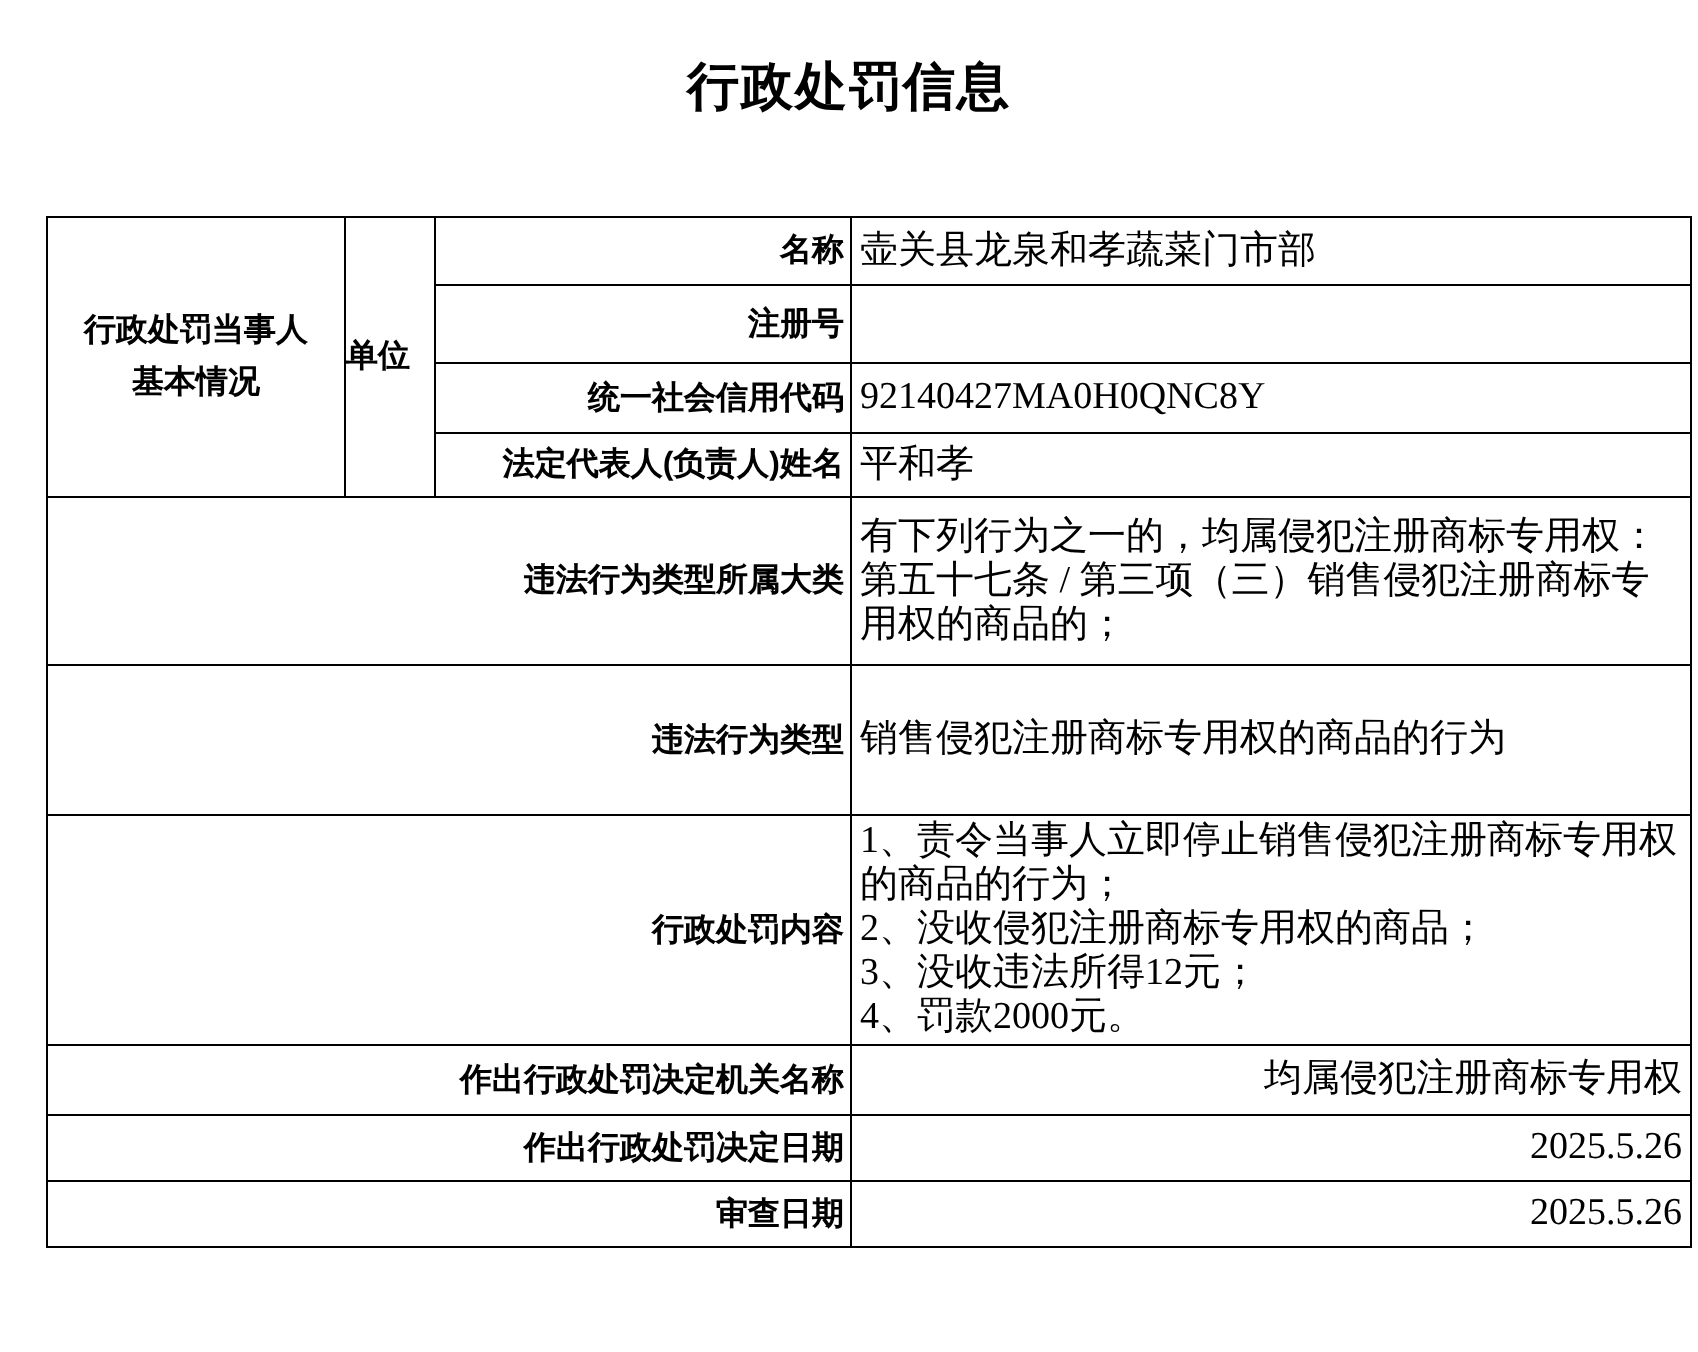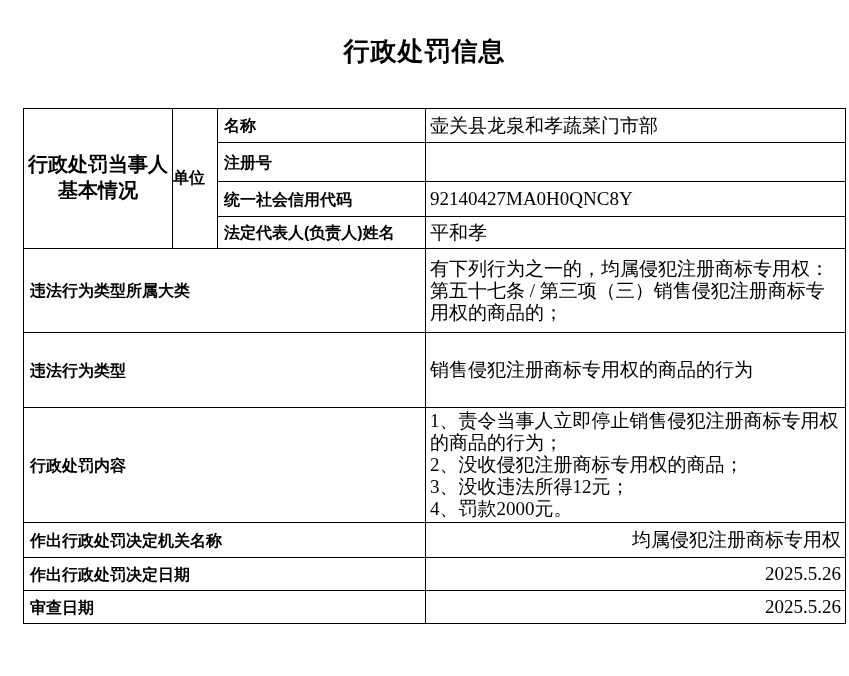--- a/index.html
+++ b/index.html
@@ -1,40 +1,40 @@
 <!DOCTYPE html>
 <html><head>
 <meta charset="utf-8">
 <style>
   html,body{margin:0;padding:0;background:#ffffff;}
   body{width:849px;height:676px;position:relative;color:#000;font-family:"Liberation Serif",serif;}
   .title{
-    position:absolute;top:34px;left:0;width:849px;margin:0;
+    position:absolute;top:26px;left:0;width:849px;margin:0;
     text-align:center;font-size:26px;font-weight:bold;letter-spacing:1px;
     font-family:"Liberation Serif",serif;
   }
   table.penalty{
     position:absolute;left:23px;top:108px;width:822px;
     border-collapse:collapse;table-layout:fixed;
   }
   td{
     border:1px solid #000;padding:0;vertical-align:middle;overflow:hidden;
   }
   td.label-cell{
     font-family:"Liberation Sans",sans-serif;font-weight:bold;font-size:16px;
-    text-align:left;padding:2px 3px 2px 6px;line-height:21px;
+    text-align:right;padding:2px 3px 2px 6px;line-height:21px;
   }
   td.value-cell{
     font-family:"Liberation Serif",serif;font-size:19px;
     text-align:left;padding:2px 3px 2px 4px;line-height:22px;
     white-space:pre-line;word-break:break-all;
   }
   td.value-right{text-align:right;padding-right:4px;}
   td.party-cell{
-    font-family:Liberation Mono, monospace;font-weight:bold;font-size:20px;
+    font-family:Liberation Serif, serif;font-weight:bold;font-size:16px;
     text-align:center;white-space:pre-line;line-height:26px;
   }
   td.unit-cell{
     font-family:"Liberation Sans",sans-serif;font-weight:bold;font-size:16px;
     text-align:left;
   }
 </style>
 </head>
 <body>
 

